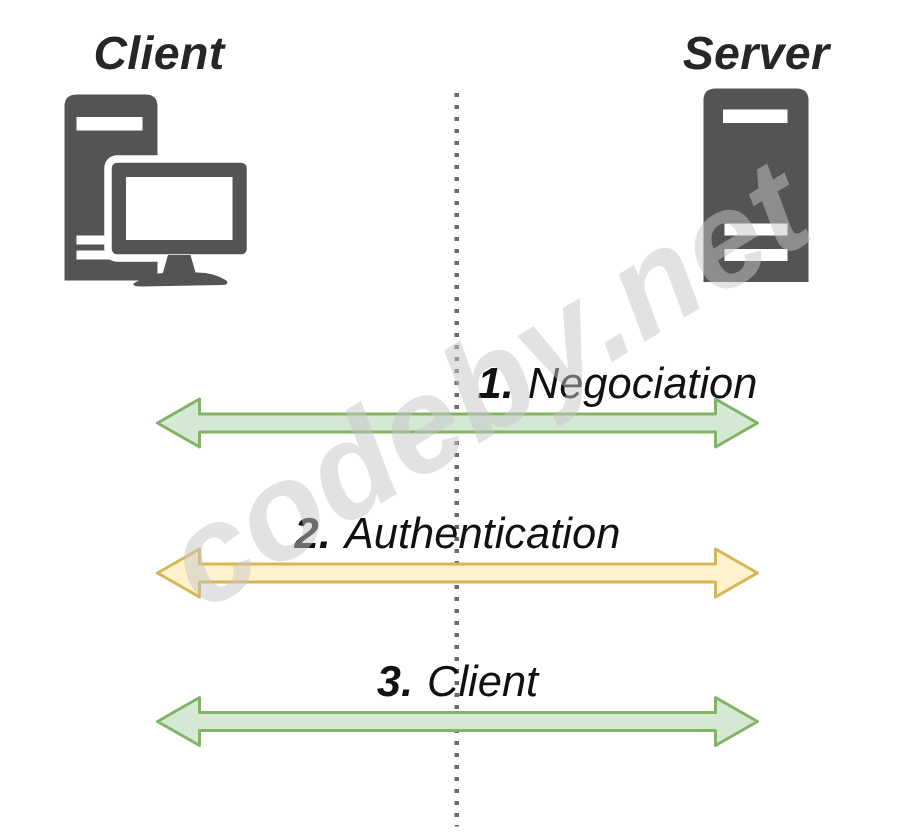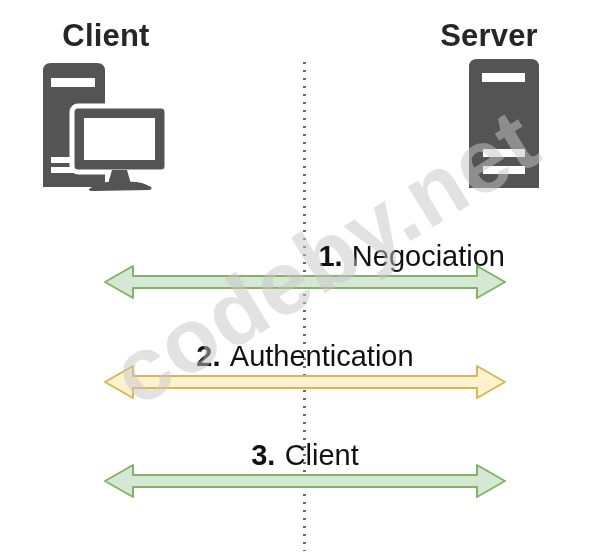--- a/index.html
+++ b/index.html
@@ -5,29 +5,30 @@
   html,body{margin:0;padding:0;}
   body{
     font-family:"Liberation Sans","DejaVu Sans",sans-serif;
     background:#ffffff;
   }
   .stage{
     position:relative;
     width:609px;height:555px;
     background:#ffffff;
     overflow:hidden;
+    font-style:italic;
   }
   .endpoint-title{
     position:absolute;top:18px;width:140px;
     text-align:center;
     font-size:31px;font-weight:bold;color:#262626;
     letter-spacing:0.2px;
   }
   .title-client{left:36px;}
-  .title-server{left:419px;}
+  .title-server{left:434px;}
   .icon{position:absolute;}
   .client-icon{left:42px;top:57px;}
   .server-icon{left:468px;top:57px;}
   .divider{
     position:absolute;
     left:303px;top:62px;
     width:2.5px;height:489px;
     background-image:repeating-linear-gradient(to bottom,#6a6a6a 0 2.5px,transparent 2.5px 8px);
   }
   .step-label{

